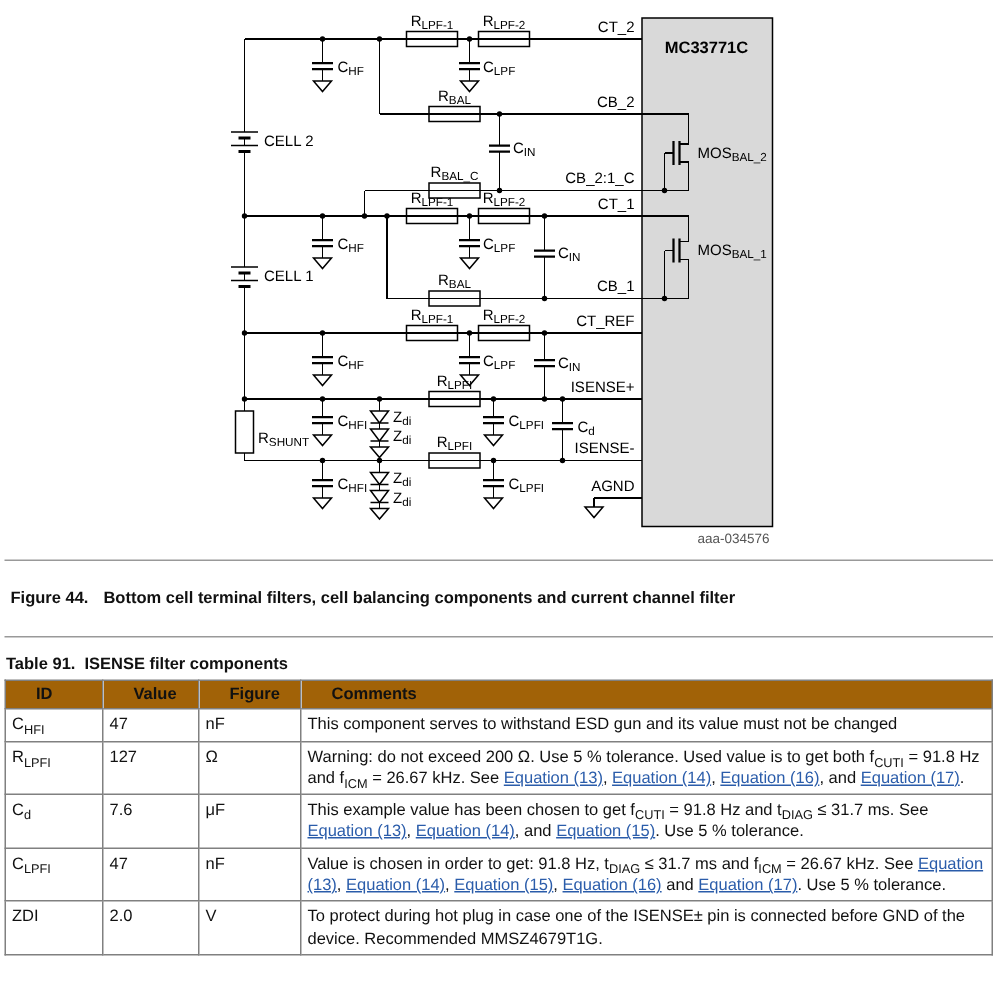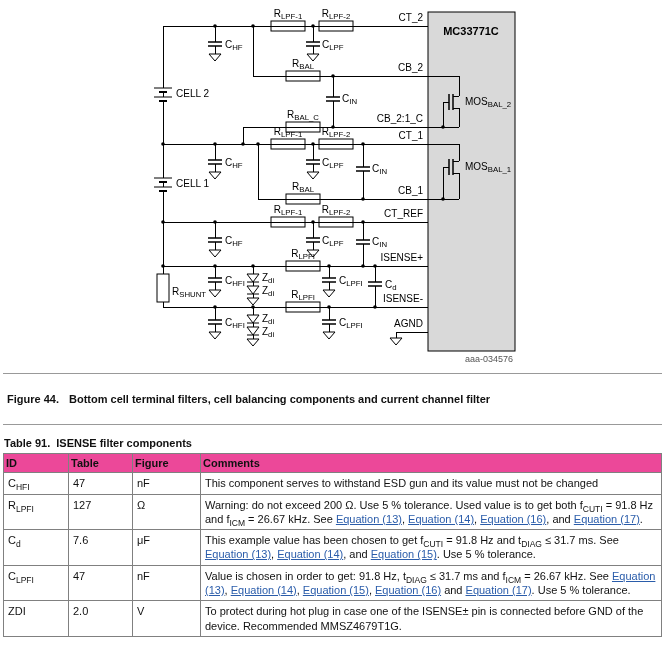--- a/index.html
+++ b/index.html
@@ -13,21 +13,21 @@
   svg text.icname{font-size:11px;font-weight:bold}
   svg text.wm{font-size:9px;fill:#555}
   .caption{border-top:1px solid #999;border-bottom:1px solid #999;
     padding:19px 4px;font-weight:bold;margin-top:3px}
   .cap-label{margin-right:10px}
   .tbl-title{font-weight:bold;margin:12px 1px 4px}
   .tbl-label{margin-right:6px}
   table{border-collapse:collapse;width:659px;table-layout:fixed}
   th,td{border:1px solid #808080;padding:3px 4px;vertical-align:top;
     text-align:left;font-size:11px;line-height:1.3;overflow:hidden}
-  th{background:#ec4899;font-weight:bold;padding:2px 2px}
+  th{background:#a16207;font-weight:bold;padding:2px 20px}
   sub{font-size:8.5px;line-height:0}
 </style>
 </head>
 <body>
 
 <div class="page">
 
 
   <svg width="665" height="366" viewBox="0 0 665 366">
 
@@ -193,21 +193,21 @@
   <table>
     <colgroup>
         <col style="width:65px">
         <col style="width:64px">
         <col style="width:68px">
         <col>
       </colgroup>
     <thead>
       <tr>
         <th>ID</th>
-        <th>Table</th>
+        <th>Value</th>
         <th>Figure</th>
         <th>Comments</th>
       </tr>
     </thead>
     <tbody>
       <tr>
         <td>C<sub>HFI</sub></td>
         <td>47</td>
         <td>nF</td>
         <td>This component serves to withstand ESD gun and its value must not be changed</td>

